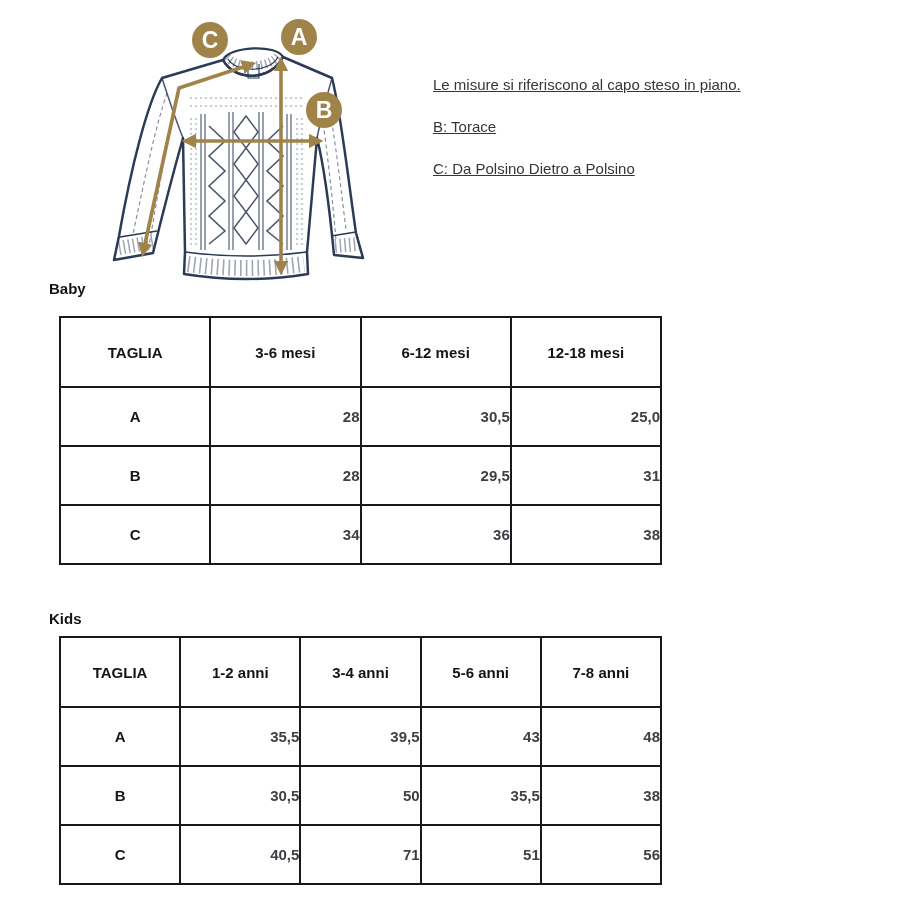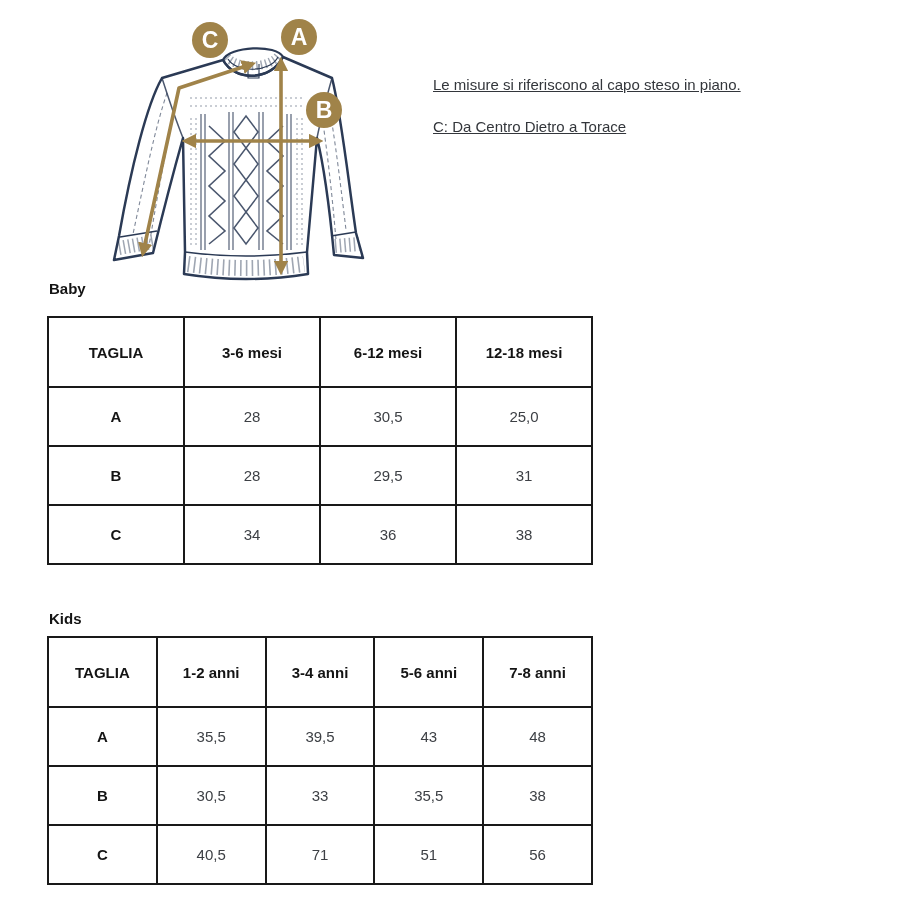--- a/index.html
+++ b/index.html
@@ -20,32 +20,32 @@
     font-weight:bold; font-size:23px; text-anchor:middle;
   }
   .notes { position:absolute; left:433px; top:76px; font-size:15px; line-height:17px; color:#33363b;text-decoration:underline; }
   .notes p { margin:0 0 25px 0; }
   .section-title {
     position:absolute; left:49px; font-size:15px; font-weight:bold; color:#141414;
   }
   #baby-title { top:280px; }
   #kids-title { top:610px; }
   table.size-table {
-    position:absolute; left:47px; width:546px;
+    position:absolute; left:59px; width:603px;
     border-collapse:collapse; table-layout:fixed; background:#86efac;
   }
   #baby-table { top:316px; }
   #kids-table { top:636px; }
   .size-table th, .size-table td {
     border:2px solid #191919; text-align:center; vertical-align:middle;
     font-size:15px; padding:0; background:#fff;
   }
   .size-table thead th { height:70px; font-weight:bold; color:#141414; }
   .size-table tbody th { height:59px; font-weight:bold; color:#141414; }
-  .size-table tbody td { height:59px; font-weight:normal; color:#3d4045; }
+  .size-table tbody td { height:59px; font-weight:bold; color:#3d4045;text-align:right; }
 </style>
 </head>
 <body>
 
 <div class="diagram">
   <svg width="320" height="280" viewBox="0 0 320 280">
     <defs>
       <marker id="ah" viewBox="0 0 10 10" refX="7" refY="5" markerWidth="4" markerHeight="4" orient="auto-start-reverse">
         <path d="M0,0 L10,5 L0,10 Z" class="gold-fill"></path>
       </marker>
@@ -128,21 +128,22 @@
     </g>
     <g>
       <circle class="gold-fill" cx="219" cy="102" r="18"></circle>
       <text class="badge-letter" x="219" y="110">B</text>
     </g>
   </svg>
 </div>
 
 <div class="notes">
   <p>Le misure si riferiscono al capo steso in piano.</p>
-  <p>C: Da Centro Dietro a Torace</p>
+  <p>B: Torace</p>
+  <p>C: Da Polsino Dietro a Polsino</p>
 </div>
 
 <div class="section-title" id="baby-title">Baby</div>
 <table class="size-table" id="baby-table">
   <thead>
     <tr>
       <th>TAGLIA</th>
       <th>3-6 mesi</th>
       <th>6-12 mesi</th>
       <th>12-18 mesi</th>
@@ -185,21 +186,21 @@
     <tr>
       <th>A</th>
       <td>35,5</td>
       <td>39,5</td>
       <td>43</td>
       <td>48</td>
     </tr>
     <tr>
       <th>B</th>
       <td>30,5</td>
-      <td>33</td>
+      <td>50</td>
       <td>35,5</td>
       <td>38</td>
     </tr>
     <tr>
       <th>C</th>
       <td>40,5</td>
       <td>71</td>
       <td>51</td>
       <td>56</td>
     </tr>

